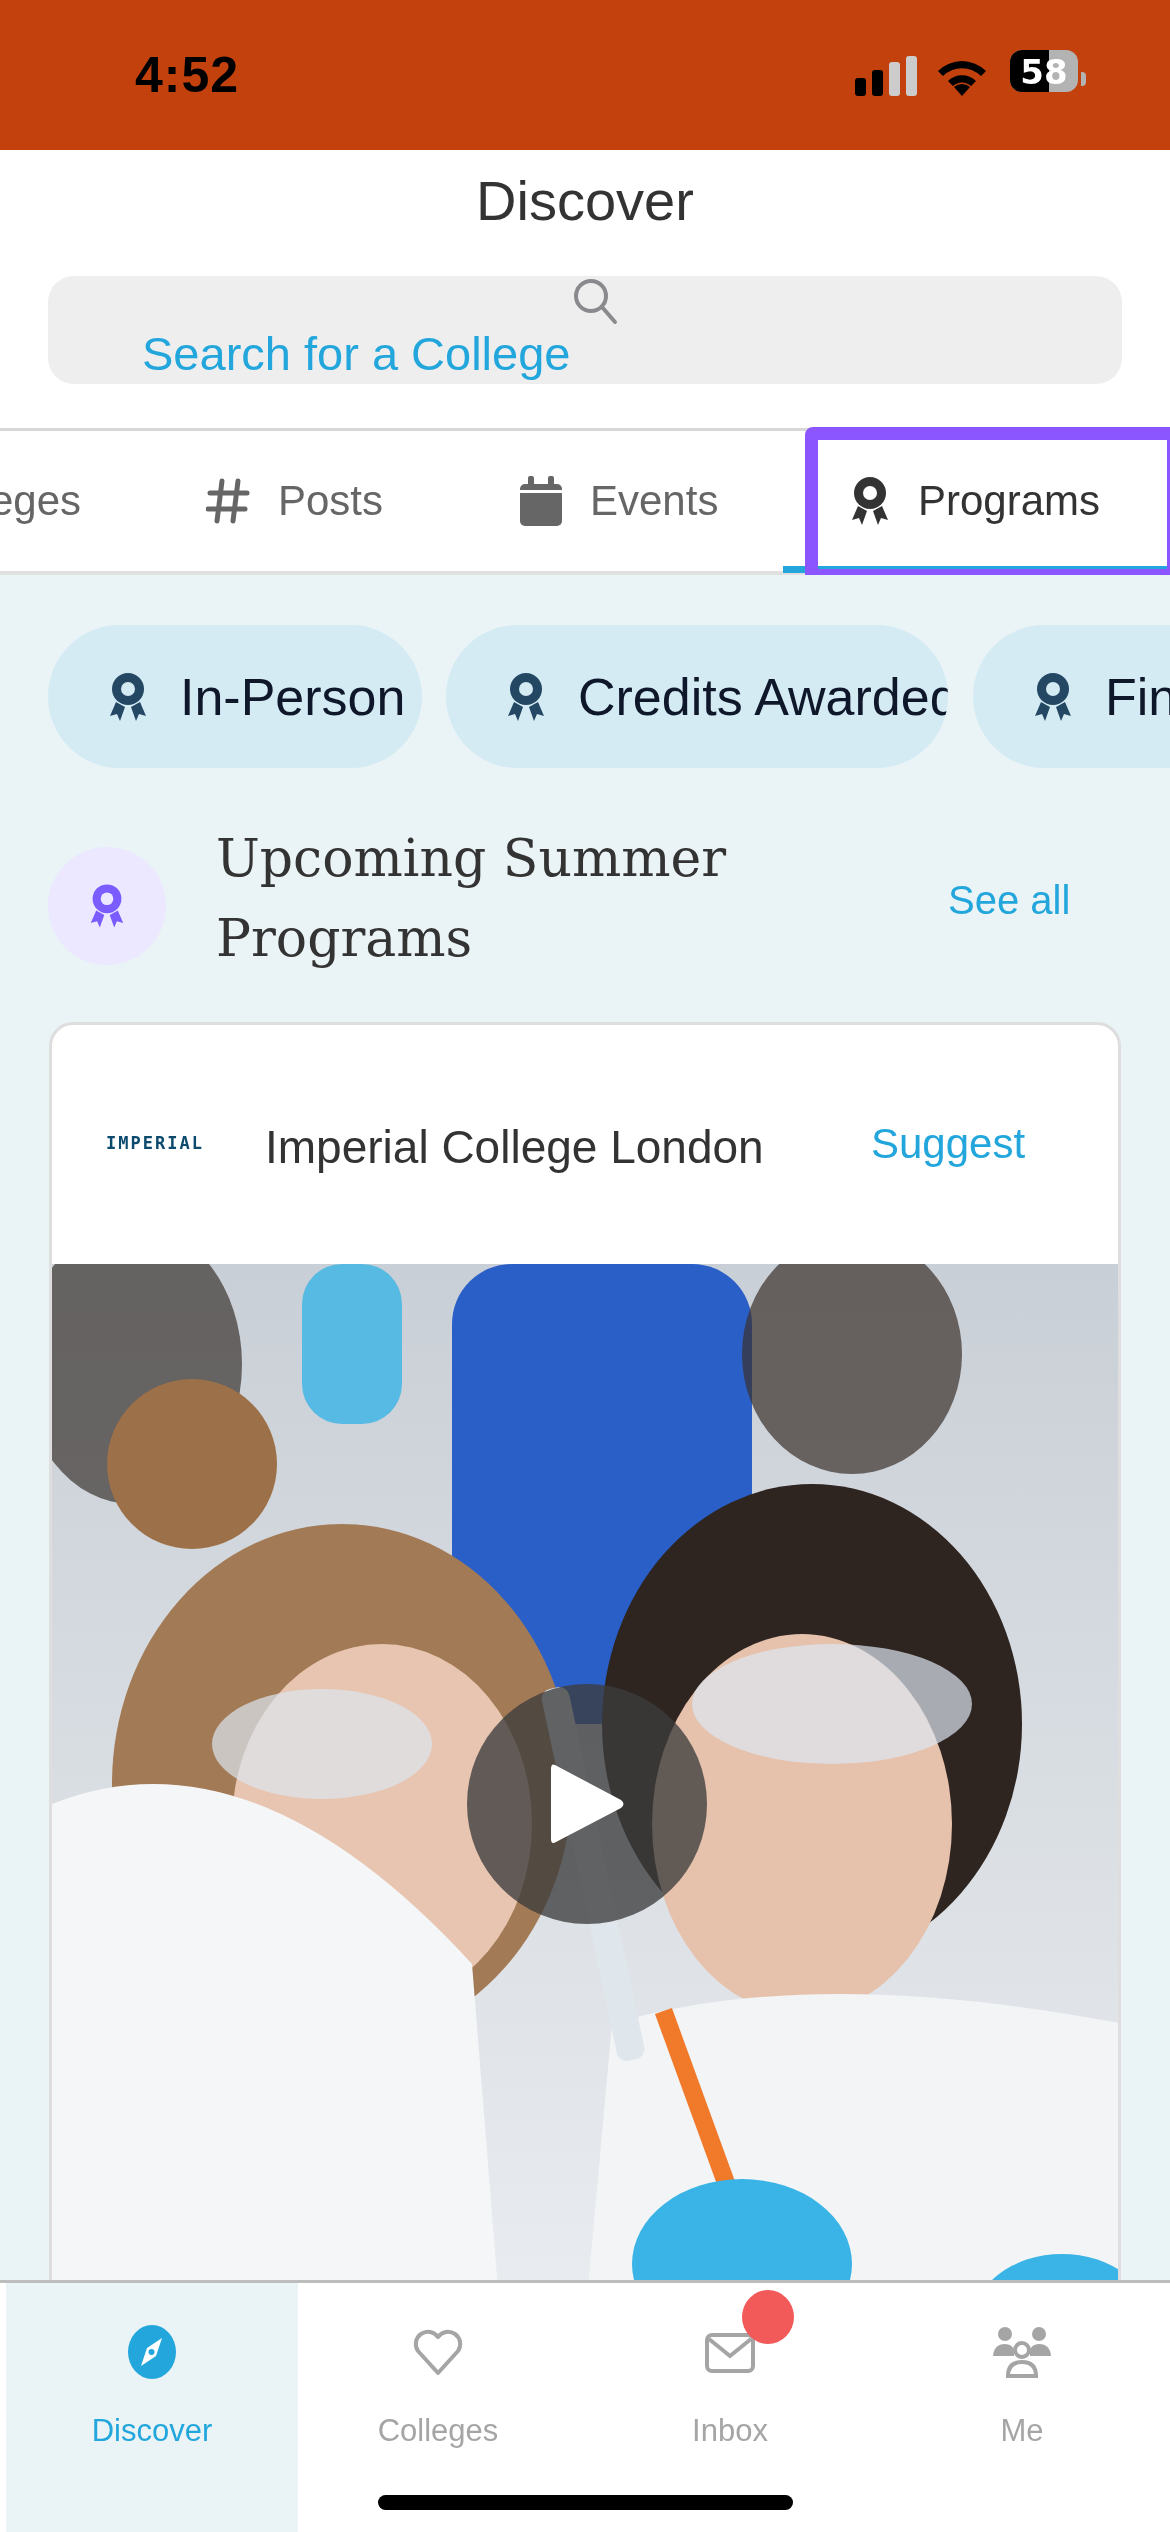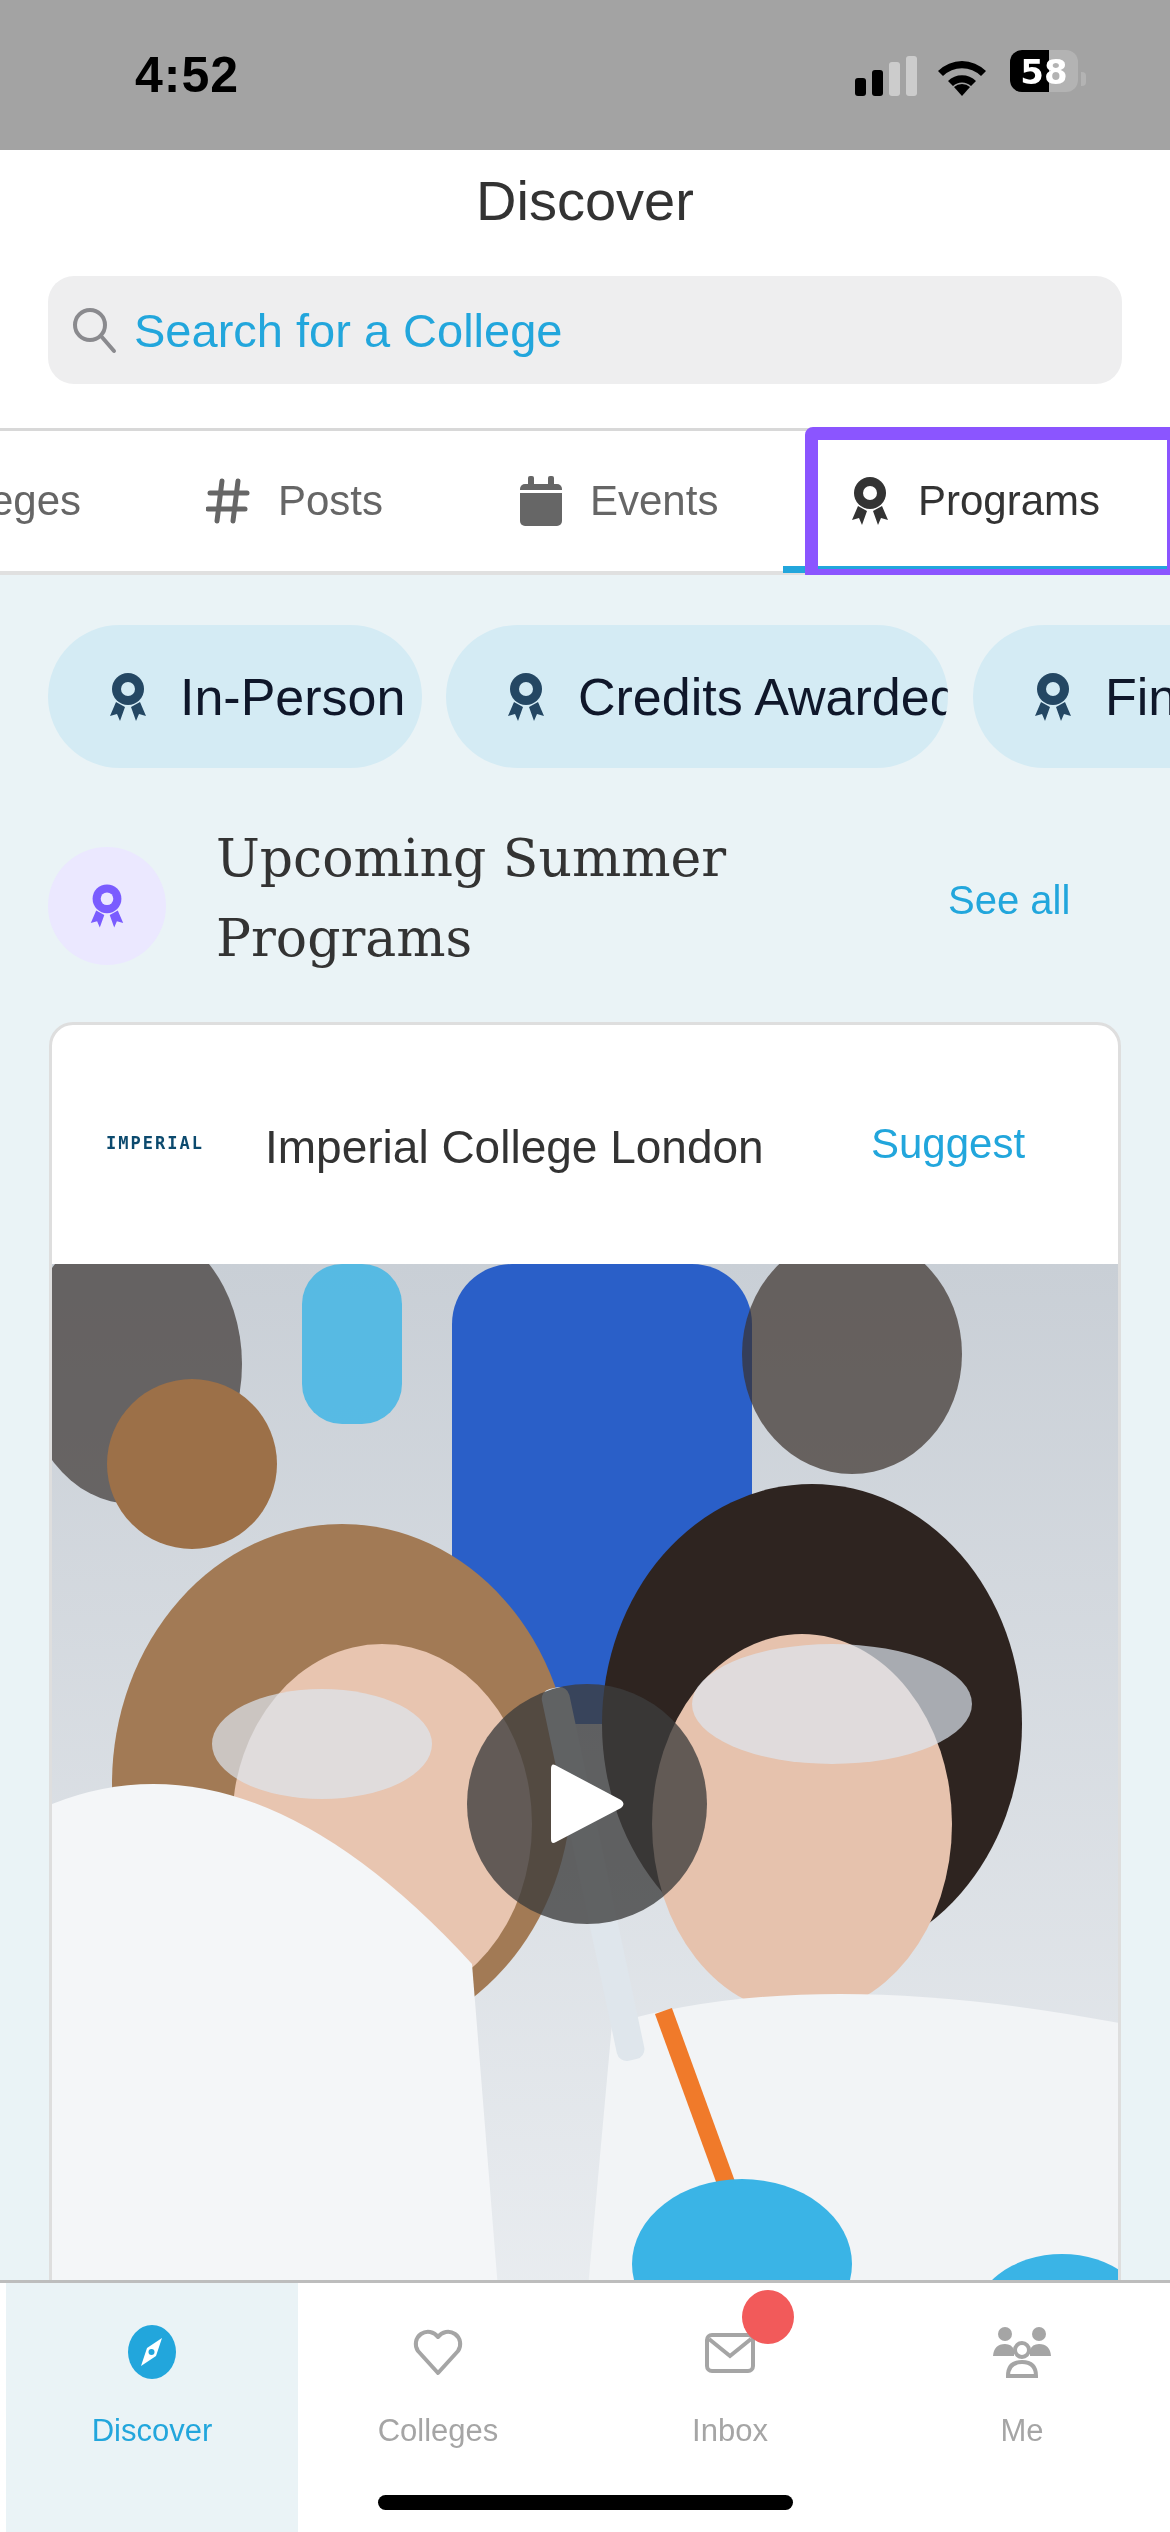--- a/index.html
+++ b/index.html
@@ -1,32 +1,32 @@
 <!DOCTYPE html>
 <html><head>
 <meta charset="utf-8">
 <style>
   * { box-sizing: border-box; margin: 0; padding: 0; }
   html, body { width: 1170px; height: 2532px; overflow: hidden; background: #ffffff; }
   body { font-family: "Liberation Sans", sans-serif; position: relative; color: #333; }
 
   
-  .status-bar { position: absolute; top: 0; left: 0; width: 1170px; height: 150px; background: #a3a3a3; }
+  .status-bar { position: absolute; top: 0; left: 0; width: 1170px; height: 150px; background: #c2410c; }
   .status-time { position: absolute; left: 135px; top: 46px; font-size: 50px; font-weight: bold; color: #000; letter-spacing: 1px; }
   .signal { position: absolute; left: 855px; top: 58px; width: 62px; height: 38px; }
   .signal span { position: absolute; bottom: 0; width: 11px; border-radius: 3px; }
   .wifi { position: absolute; left: 935px; top: 56px; width: 54px; height: 42px; }
   .battery { position: absolute; left: 1010px; top: 50px; width: 68px; height: 42px; border-radius: 12px; overflow: hidden; background: #b3b3b3; }
   .battery .fill { position: absolute; left: 0; top: 0; bottom: 0; background: #000; }
   .battery .pct { position: absolute; left: 0; right: 0; top: 2px; text-align: center; font-size: 34px; font-weight: bold; color: #fff; font-family: "DejaVu Sans", sans-serif; }
   .battery-nub { position: absolute; left: 1081px; top: 72px; width: 5px; height: 14px; border-radius: 0 4px 4px 0; background: #b3b3b3; }
 
   
   .page-title { position: absolute; top: 168px; left: 0; width: 1170px; text-align: center; font-size: 56px; color: #333; }
-  .search { position: absolute; left: 48px; top: 276px; width: 1074px; height: 108px; background: #eeeeef; border-radius: 26px; display: flex; align-items: center; }
+  .search { position: absolute; left: 48px; top: 276px; width: 1074px; height: 108px; background: #eeeeef; border-radius: 26px; display: flex; align-items: center; flex-direction: column; }
   .search svg { margin-left: 22px; }
   .search input { border: none; background: transparent; font-family: "Liberation Sans", sans-serif; font-size: 47px; color: #22a6dc; margin-left: 14px; outline: none; width: 900px; }
   .search input::placeholder { color: #22a6dc; }
 
   
   .tabs-divider-top { position: absolute; top: 428px; left: 0; width: 1170px; height: 3px; background: #d8d8d8; }
   .tabs { position: absolute; top: 431px; left: 0; width: 998px; height: 140px; background: #fff; padding-left: 44px; }
   .tab { position: absolute; top: 0; height: 140px; display: flex; align-items: center; font-size: 42px; color: #666; }
   .tab .lbl { margin-left: 28px; }
   .tab.active { color: #333; }

